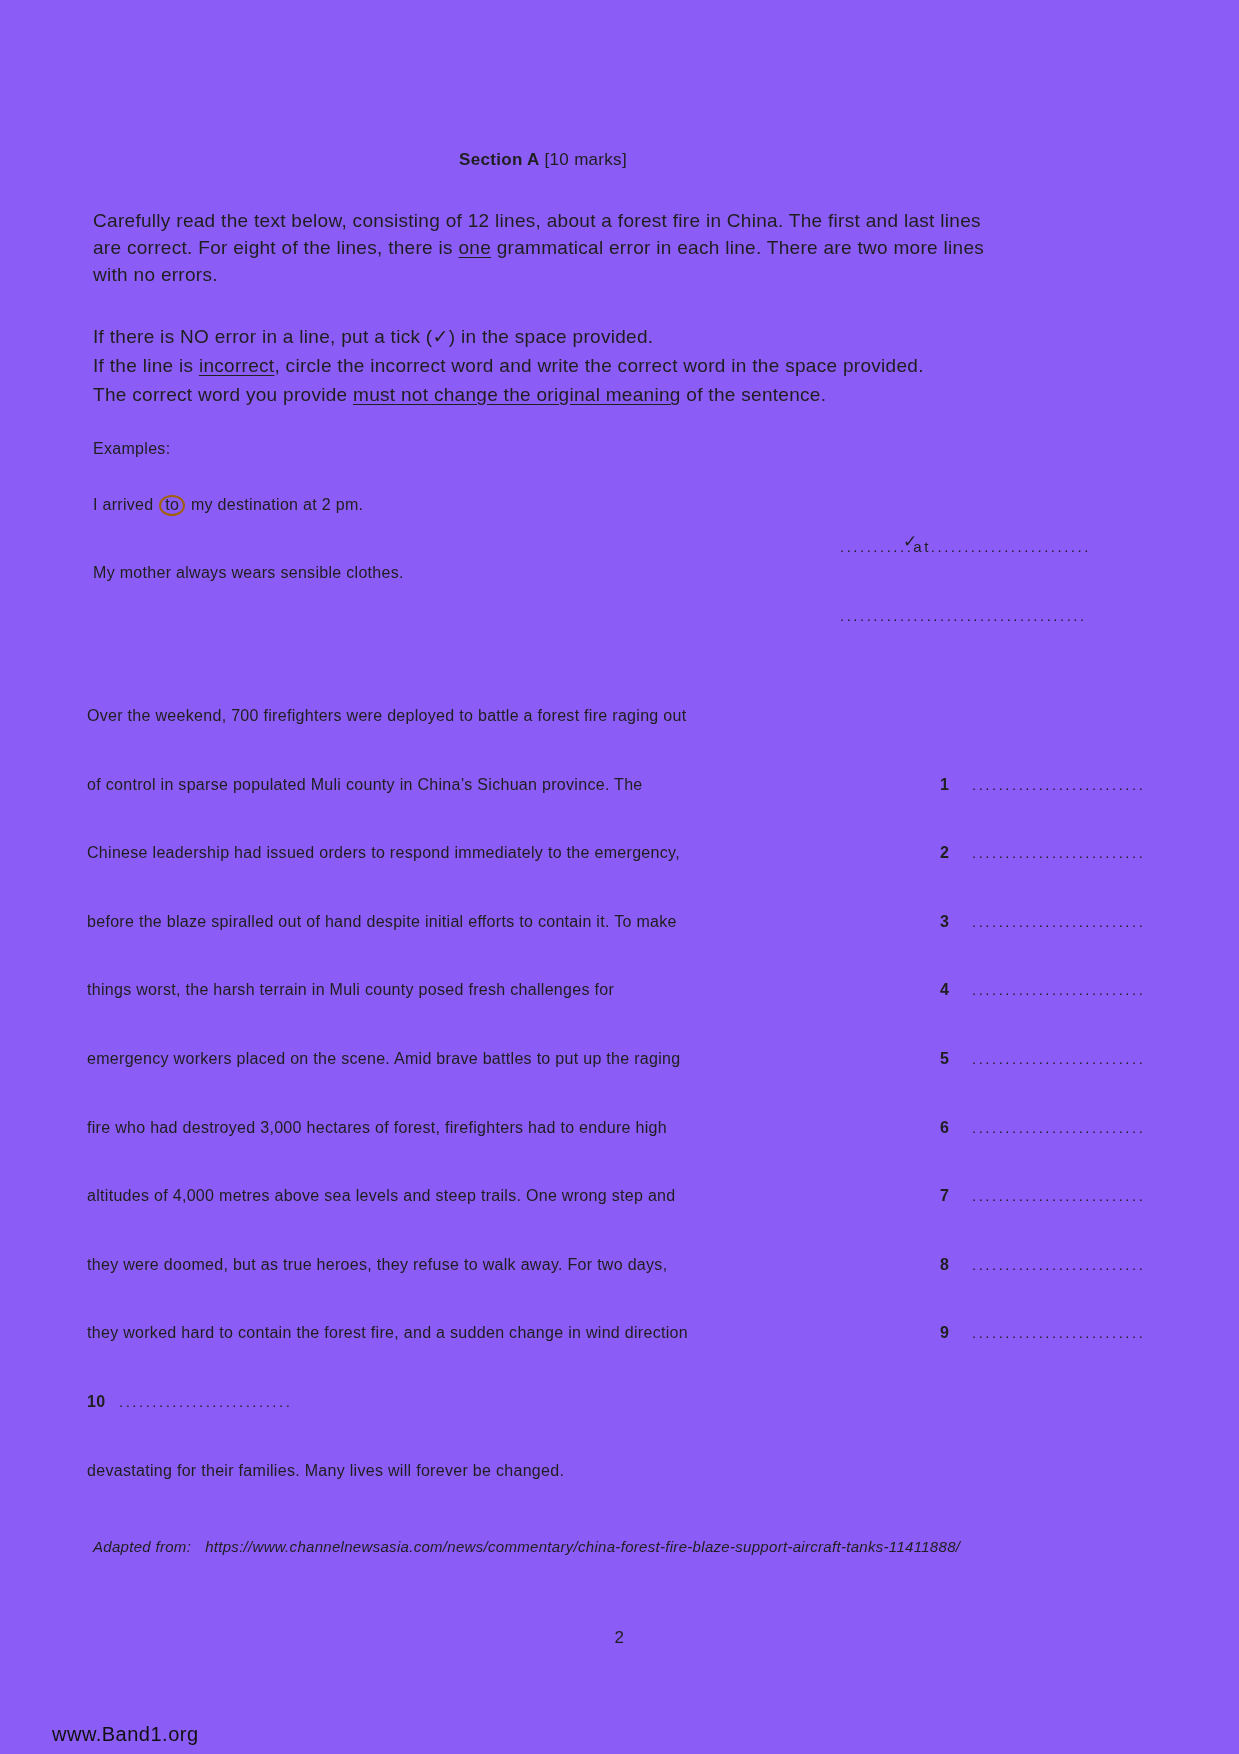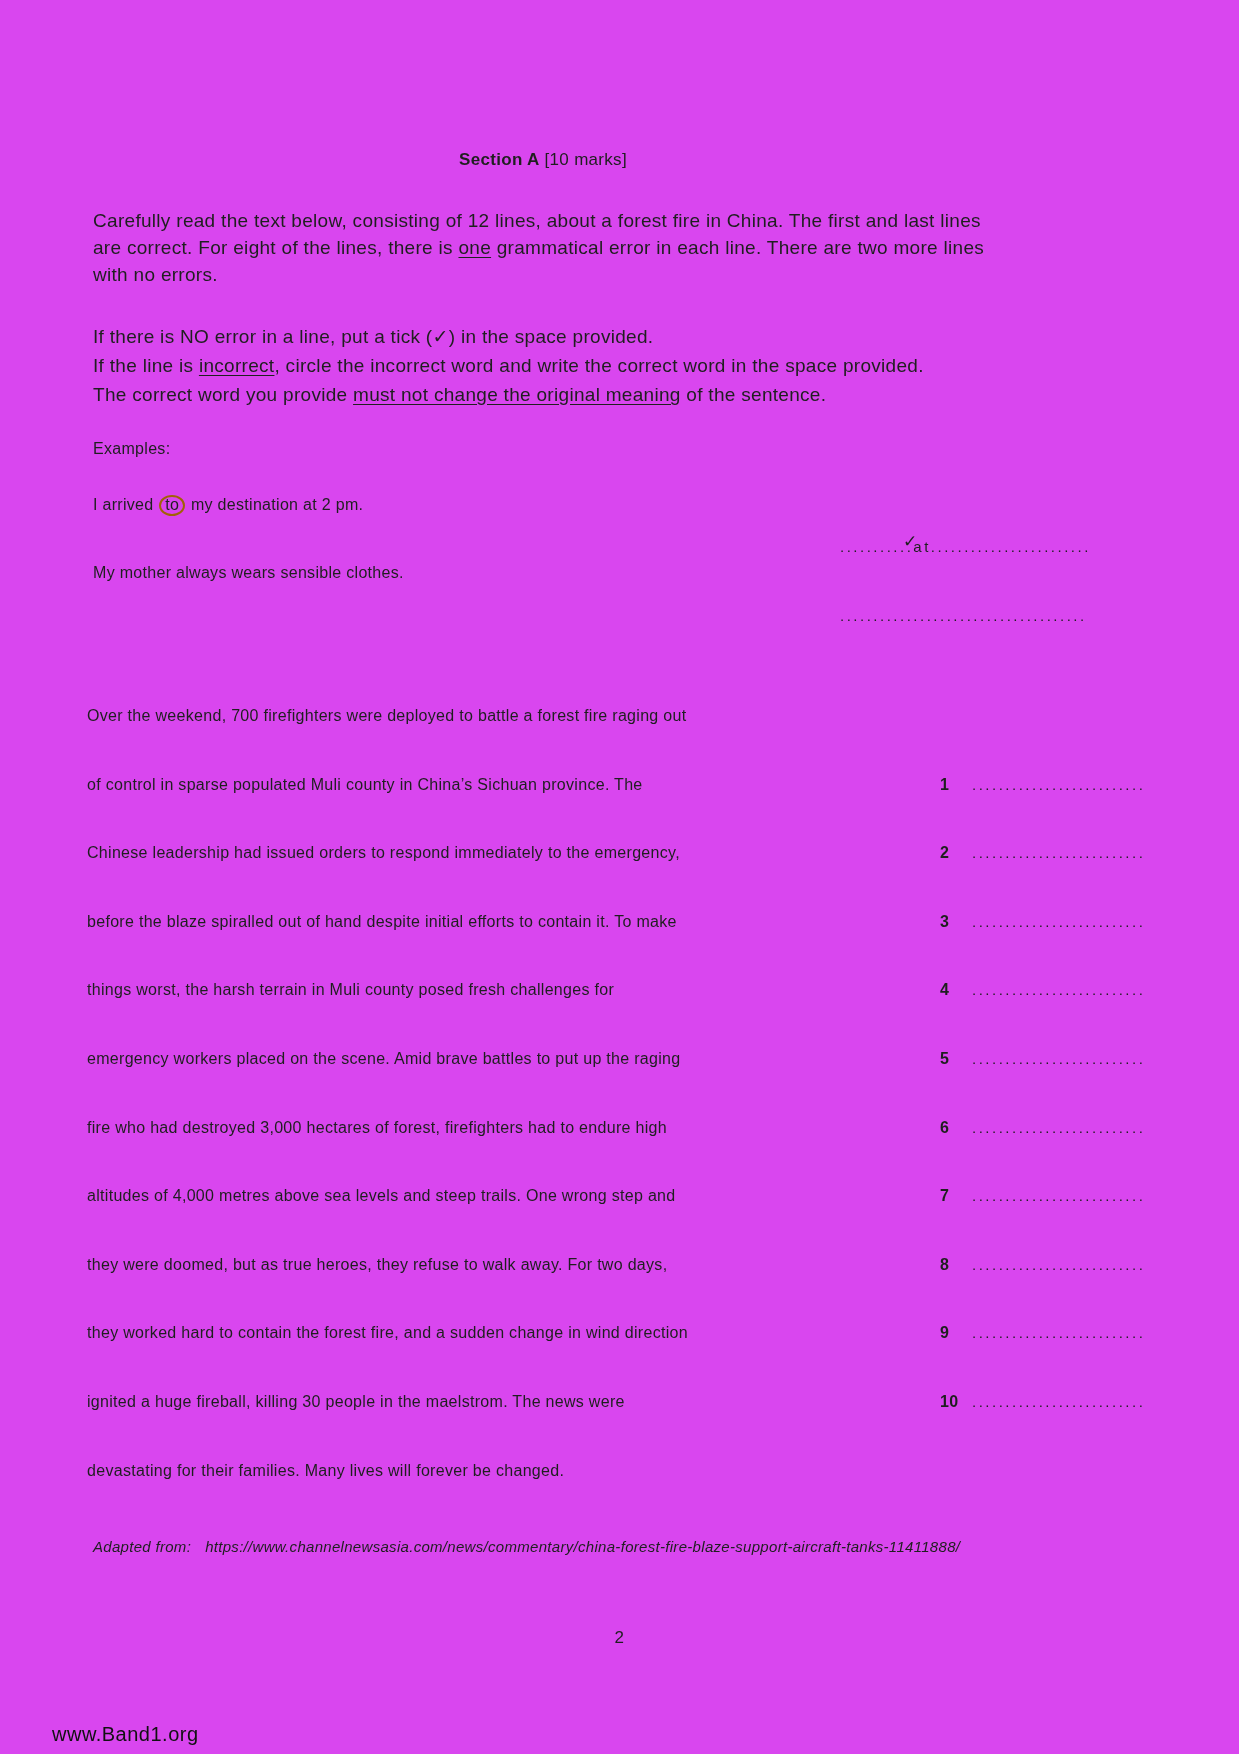--- a/index.html
+++ b/index.html
@@ -1,21 +1,21 @@
 <!DOCTYPE html>
 <html><head>
 <meta charset="utf-8">
 <style>
   * { margin: 0; padding: 0; box-sizing: border-box; }
   html, body { background: #e8e8e8; }
   .page {
     position: relative;
     width: 1239px;
     height: 1754px;
-    background: #d946ef;
+    background: #8b5cf6;
     font-family: "Liberation Sans", sans-serif;
     color: #1f1f1f;
     letter-spacing: 0.3px;
     overflow: hidden;
   }
   .heading {
     position: absolute;
     top: 150px; left: 93px;
     width: 900px;
     text-align: center;
@@ -167,21 +167,20 @@
       <span class="p-text">they were doomed, but as true heroes, they refuse to walk away. For two days,</span>
       <span class="p-num">8</span>
       <span class="p-dots">..........................</span>
     </div>
     <div class="p-row">
       <span class="p-text">they worked hard to contain the forest fire, and a sudden change in wind direction</span>
       <span class="p-num">9</span>
       <span class="p-dots">..........................</span>
     </div>
     <div class="p-row">
-      <span class="p-text">ignited a huge fireball, killing 30 people in the maelstrom. The news were</span>
       <span class="p-num">10</span>
       <span class="p-dots">..........................</span>
     </div>
     <div class="p-row">
       <span class="p-text">devastating for their families. Many lives will forever be changed.</span>
       <span class="p-num"></span>
       <span class="p-dots"></span>
     </div>
   </div>
 

